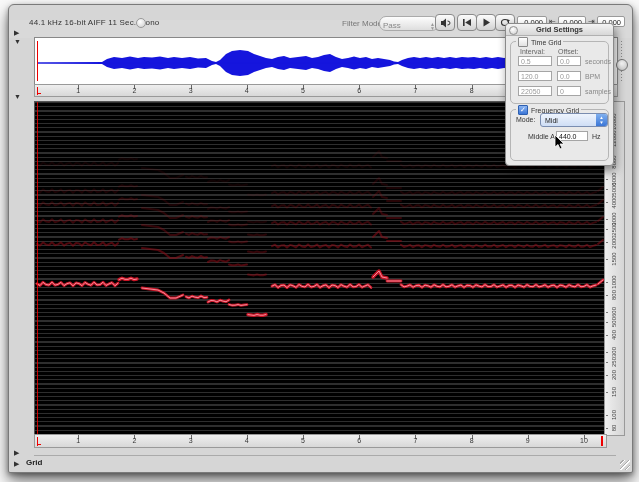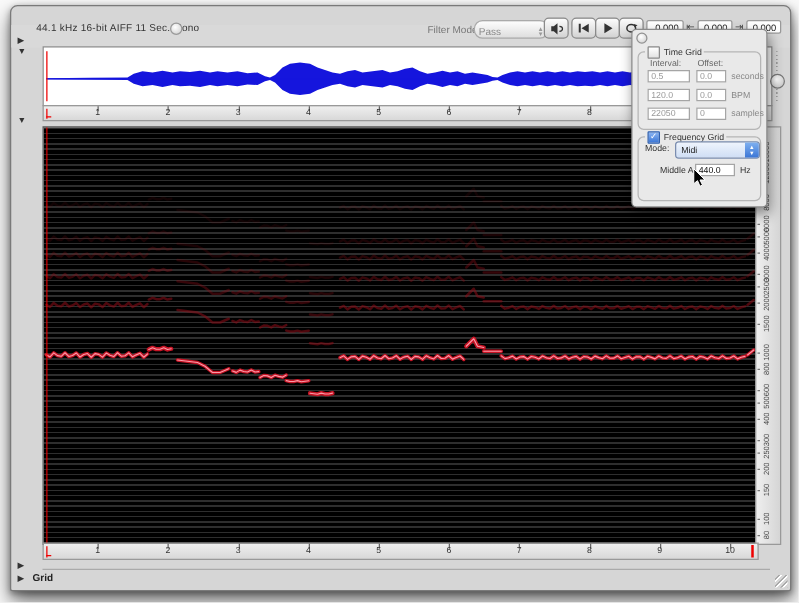--- a/index.html
+++ b/index.html
@@ -321,20 +321,21 @@
         <div class="num" style="left: 492.8px;">9</div>
         <div class="tick" style="left: 549px;"></div>
         <div class="num" style="left: 549px;">10</div>
       </div>
 
     <div class="statusline" style="top:450px;width:582px;"></div>
     <div class="status" style="top:453px;">Grid</div>
     <div class="grip"></div>
 
     <div class="palette">
+      <div class="ptitle">Grid Settings</div>
       <div class="pclose"></div>
 
       <div class="group" style="left:4px;top:17px;width:97px;height:61px;">
         <div class="legend">
           <span class="cb"></span>
           <span>Time Grid</span>
         </div>
       </div>
       <div class="plabel" style="left:14px;top:24px;">Interval:</div>
       <div class="plabel" style="left:52px;top:24px;">Offset:</div>

